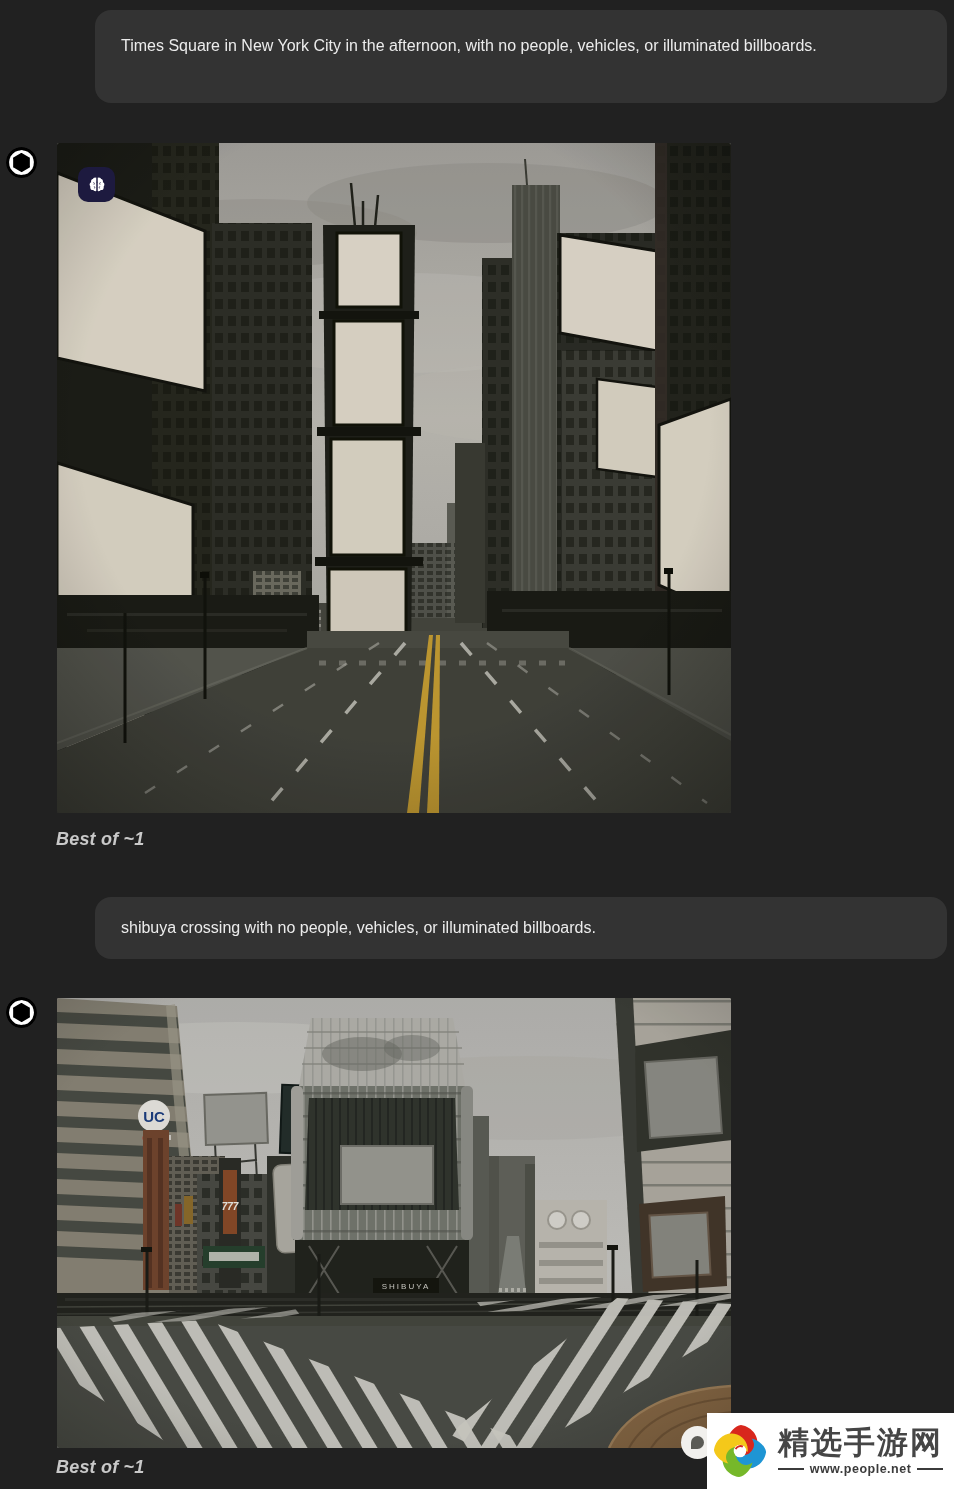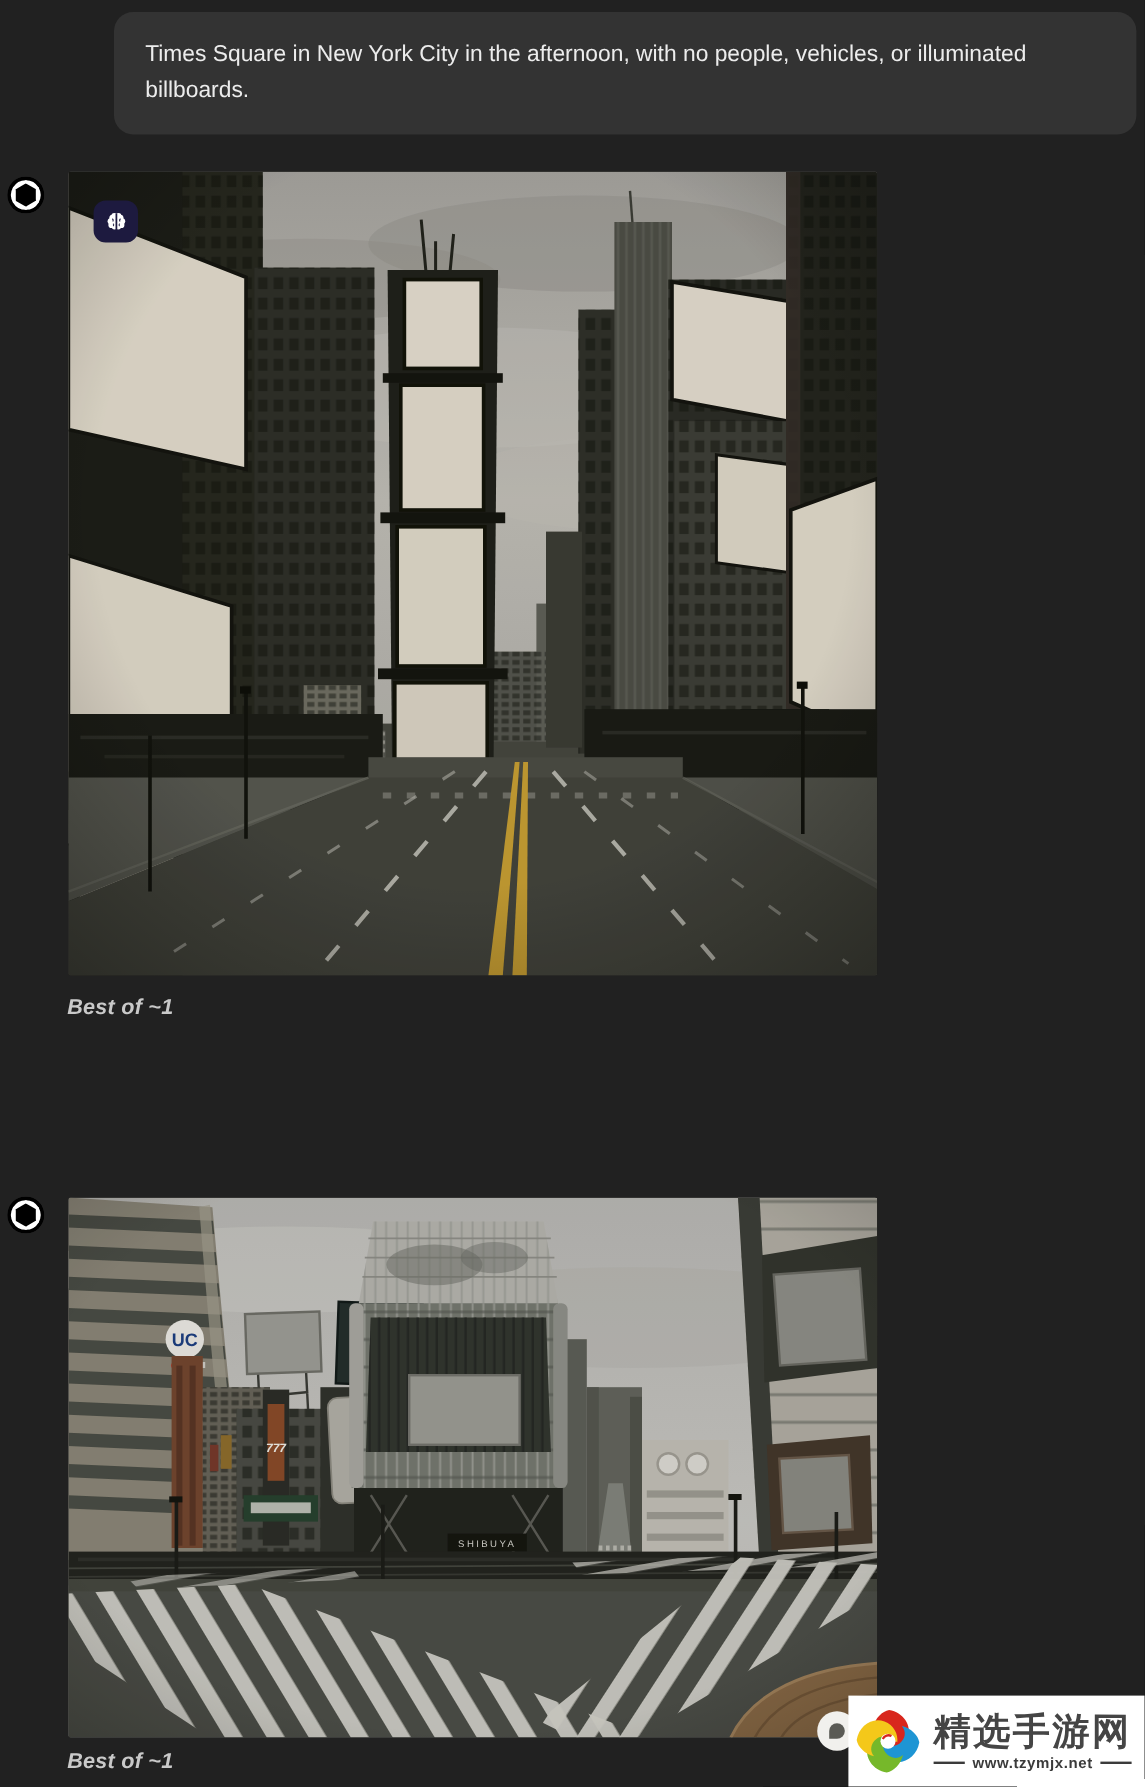--- a/index.html
+++ b/index.html
@@ -1,19 +1,19 @@
 <!DOCTYPE html>
 <html><head>
 <meta charset="utf-8">
 <style>
   html,body{margin:0;padding:0;background:#141414;}
   .page{position:relative;width:954px;height:1489px;background:#212121;overflow:hidden;
         font-family:"Liberation Sans", sans-serif;}
   .bubble{position:absolute;left:95px;width:852px;box-sizing:border-box;background:#333333;
-          border-radius:16px;padding:21px 26px;color:#ececec;font-size:19px;line-height:30px;}
+          border-radius:16px;padding:21px 26px;color:#ececec;font-size:16px;line-height:30px;}
   .bubble1{top:10px;min-height:93px;}
   .bubble2{top:897px;min-height:62px;padding-top:16px;padding-bottom:16px;}
   .avatar{position:absolute;left:6px;width:31px;height:31px;border-radius:50%;overflow:hidden;}
   .av1{top:147px;} .av2{top:997px;}
   .gen-image{position:absolute;left:57px;margin:0;overflow:hidden;border-radius:2px;background:#2a2a26;}
   .img1{top:143px;width:674px;height:670px;}
   .img2{top:998px;width:674px;height:450px;}
   .gen-image svg.scene{display:block;width:100%;height:100%;}
   .badge{position:absolute;left:21px;top:24px;width:37px;height:35px;border-radius:10px;
          background:#1d1a3f;display:flex;align-items:center;justify-content:center;}
@@ -220,20 +220,23 @@
         <line x1="12" y1="4.4" x2="12" y2="19" stroke="#1d1a3f" stroke-width="1.6"></line>
         <path d="M8.2,9 q1.5,1 .5,2.6 M15.8,9 q-1.5,1 -.5,2.6 M9,13.5 q1,1 .2,2.2 M15,13.5 q-1,1 -.2,2.2" stroke="#1d1a3f" stroke-width="1" fill="none" opacity=".9"></path>
       </svg>
     </div>
   </figure>
 
   <div class="caption cap1">
     <span>Best of ~1</span>
   </div>
 
+  <div class="bubble bubble2">
+    <span>shibuya crossing with no people, vehicles, or illuminated billboards.</span>
+  </div>
 
   <div class="avatar av2">
     <svg viewBox="-13 -13 26 26">
       <circle r="13" fill="#000"></circle>
         <use href="#oalogo"></use>
     </svg>
   </div>
 
   <figure class="gen-image img2" aria-label="Empty Shibuya crossing with blank billboards and no people">
     <svg class="scene" viewBox="0 0 674 450" preserveAspectRatio="none">
@@ -388,19 +391,19 @@
         <path d="M1,-27 C13,-25 21,-14 17,-3 C14,5 6,9 -1,8 C4,2 6,-5 2,-10 C-2,-15 -8,-16 -13,-12 C-11,-20 -5,-26 1,-27 Z" fill="#76b82a" transform="rotate(180)"></path>
         <path d="M1,-27 C13,-25 21,-14 17,-3 C14,5 6,9 -1,8 C4,2 6,-5 2,-10 C-2,-15 -8,-16 -13,-12 C-11,-20 -5,-26 1,-27 Z" fill="#f4c81a" transform="rotate(270)"></path>
         <circle r="6.5" fill="#fff"></circle>
         <path d="M-4.5,-2 A5.5,5.5 0 0 1 3,-4.5" stroke="#d8271d" stroke-width="2" fill="none"></path>
       </g>
     </svg>
     <div class="wm-text">
       <div class="wm-title">精选手游网</div>
       <div class="wm-url-row">
         <span class="wm-dash dash-l"></span>
-        <span class="wm-url">www.tzymjx.net</span>
+        <span class="wm-url">www.people.net</span>
         <span class="wm-dash dash-r"></span>
       </div>
     </div>
   </div>
 
 </div>
 
 </body></html>

